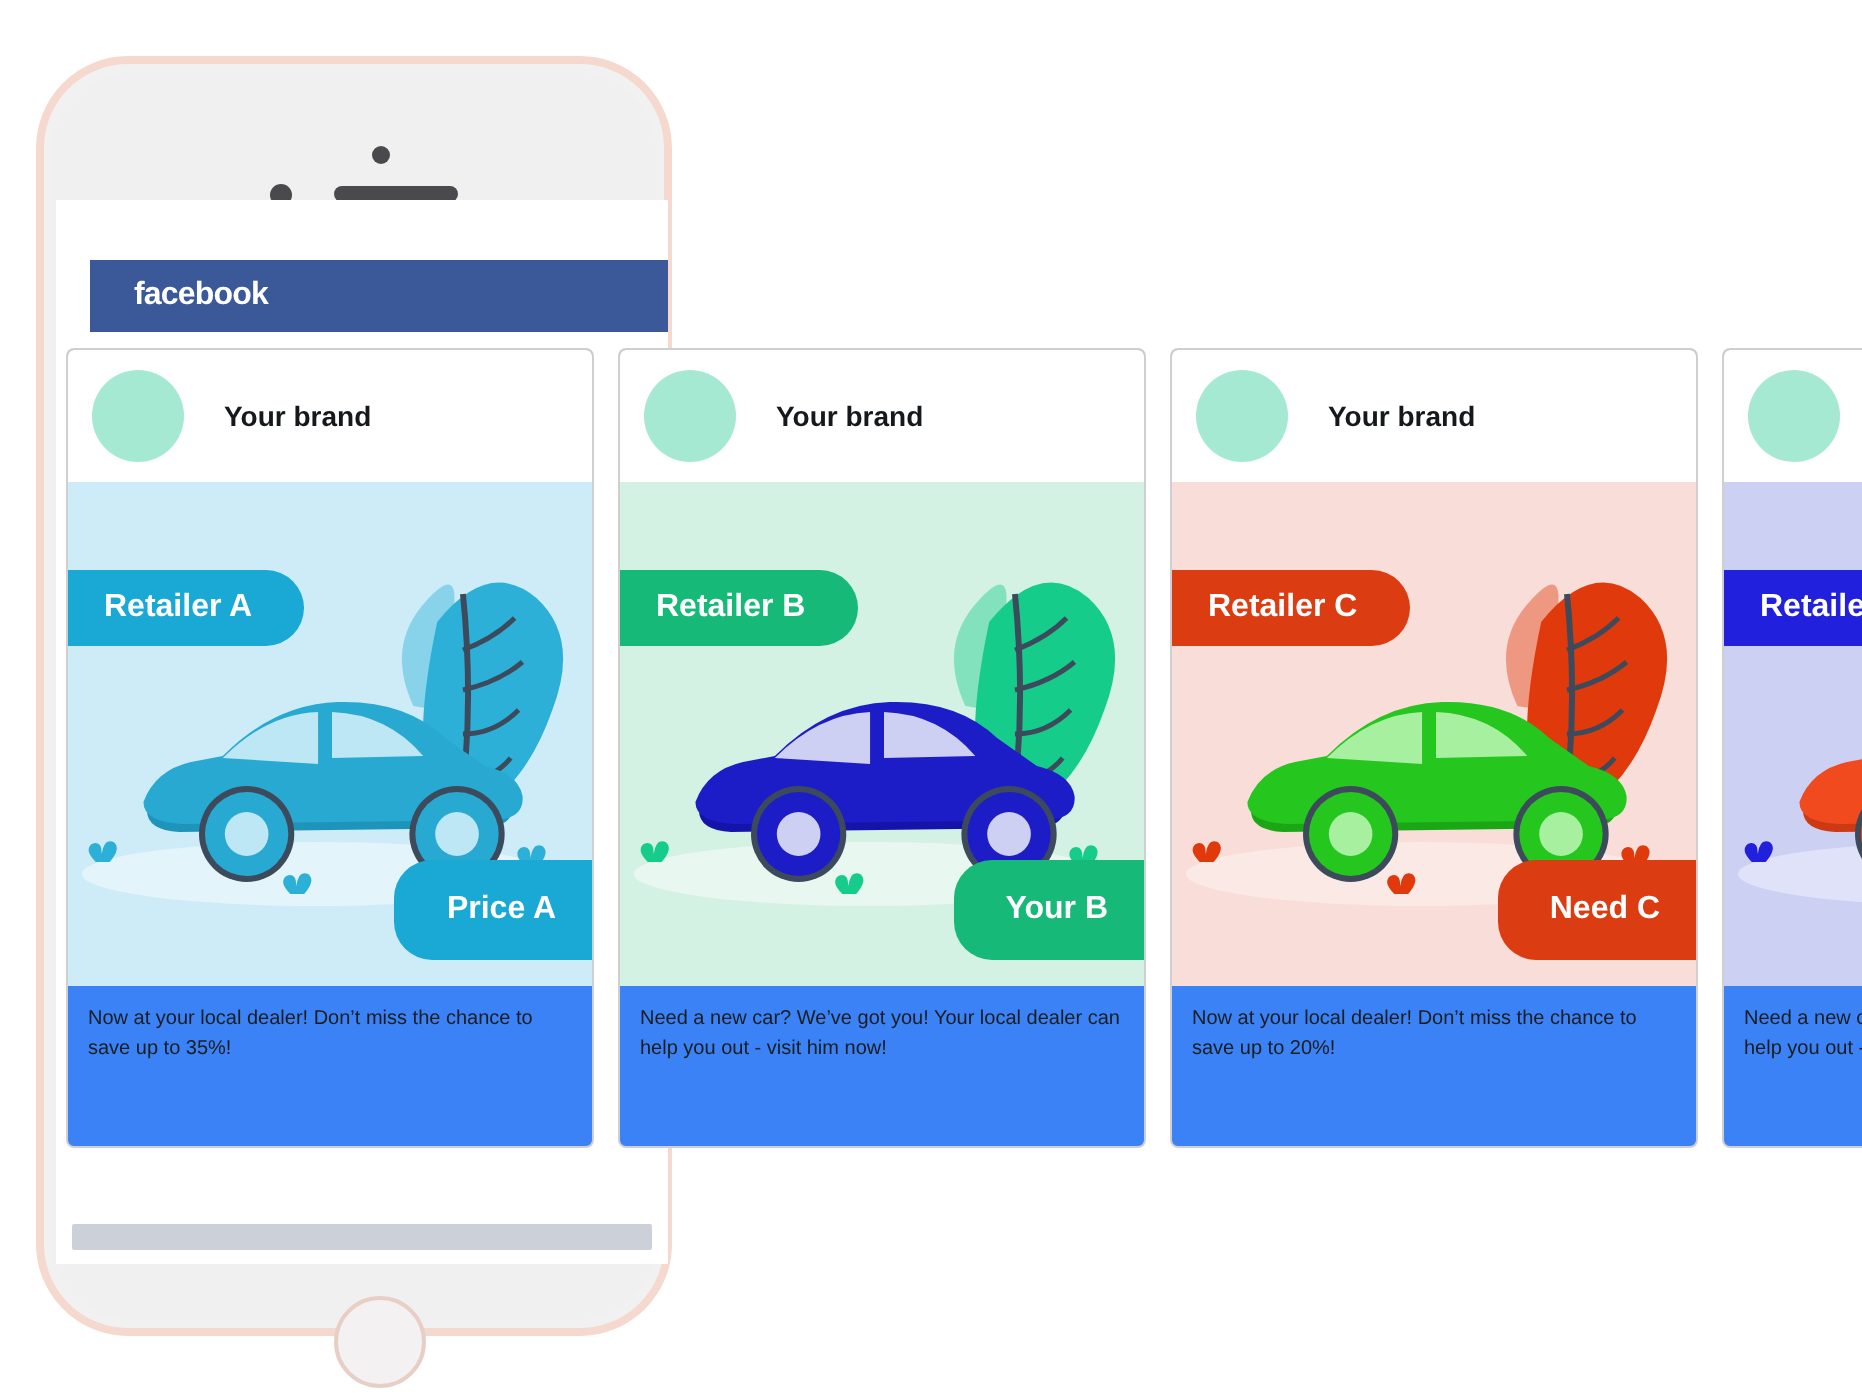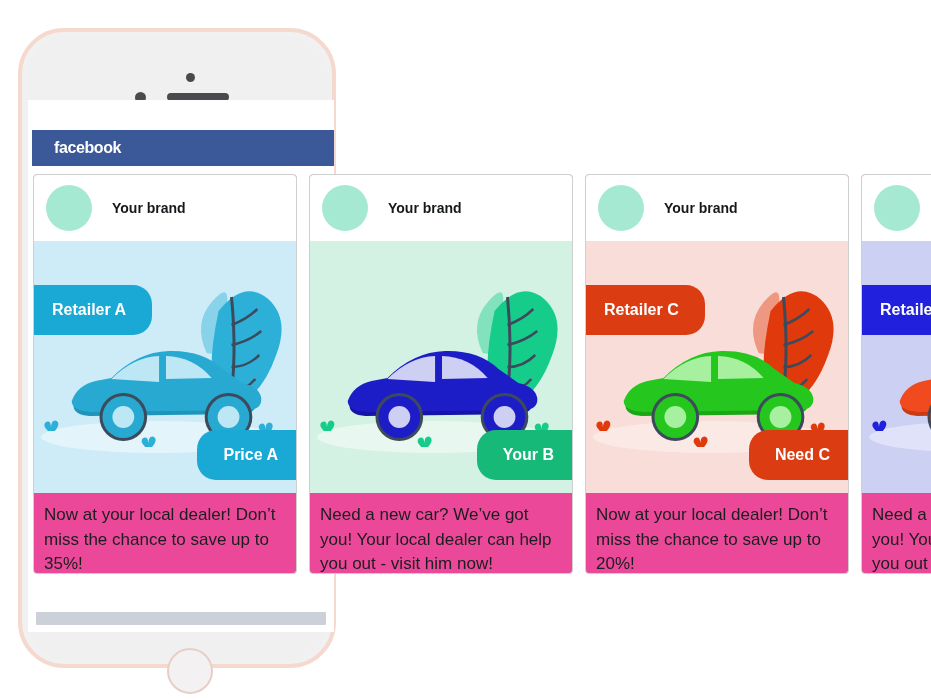--- a/index.html
+++ b/index.html
@@ -85,21 +85,21 @@
     left: 6px;
     top: 68px;
     width: 306px;
     height: 532px;
     background: #ffffff;
     overflow: hidden;
   }
 
   #facebook-bar {
     position: absolute;
-    left: 4px;
+    left: 17px;
     top: 30px;
     width: 306px;
     height: 36px;
     background: #3b5998;
     display: flex;
     align-items: center;
   }
   #facebook-logo-text {
     color: #ffffff;
     font-size: 16px;
@@ -125,21 +125,21 @@
     top: 174px;
     width: 900px;
     height: 400px;
     display: flex;
     gap: 0px;
   }
   .ad-card {
     width: 264px;
     height: 400px;
     min-width: 264px;
-    background: #ec4899;
+    background: #3b82f6;
     border: 1px solid #cfcfcf;
     border-radius: 4px;
     box-sizing: border-box;
     margin-right: 12px;
     overflow: hidden;
     display: flex;
     flex-direction: column;
     position: relative;
   }
 
@@ -177,21 +177,21 @@
     top: 0;
     width: 100%;
     height: 100%;
     display: block;
   }
 
   .retailer-pill {
     position: absolute;
     left: 0;
     top: 44px;
-    height: 50px;
+    height: 38px;
     border-radius: 0 19px 19px 0;
     display: flex;
     align-items: center;
     padding: 0 26px 0 18px;
     color: #ffffff;
     font-size: 16px;
     font-weight: bold;
     z-index: 5;
     white-space: nowrap;
   }
@@ -207,21 +207,21 @@
     color: #ffffff;
     font-size: 16px;
     font-weight: bold;
     z-index: 5;
     white-space: nowrap;
   }
 
   .card-caption {
     flex: 1;
     padding: 10px 10px 0 10px;
-    font-size: 17px;
+    font-size: 10px;
     line-height: 1.45;
     color: #1b1d1f;
   }
 
   
   #ad-card-4 {
     margin-right: 0;
   }
 </style>
 </head>
@@ -305,20 +305,23 @@
         <circle class="tiredark" cx="90" cy="176" r="24" fill="#3d4a5c"></circle>
         <circle class="tire" cx="90" cy="176" r="21" fill="#1d1dc8"></circle>
         <circle class="hub" cx="90" cy="176" r="11" fill="#cdd0f2"></circle>
         <circle class="tiredark" cx="196" cy="176" r="24" fill="#3d4a5c"></circle>
         <circle class="tire" cx="196" cy="176" r="21" fill="#1d1dc8"></circle>
         <circle class="hub" cx="196" cy="176" r="11" fill="#cdd0f2"></circle>
         <path class="sprout" d="M14 190 q-6 -6 -2 -9 q5 -2 5 5 q1 -8 6 -6 q4 3 -2 10 z" fill="#15cc8a"></path>
         <path class="sprout" d="M112 206 q-6 -6 -2 -9 q5 -2 5 5 q1 -8 6 -6 q4 3 -2 10 z" fill="#15cc8a"></path>
         <path class="sprout" d="M230 192 q-6 -6 -2 -9 q5 -2 5 5 q1 -8 6 -6 q4 3 -2 10 z" fill="#15cc8a"></path>
       </svg>
+      <div class="retailer-pill" style="background: rgb(23, 185, 120);">
+        <span>Retailer B</span>
+      </div>
       <div class="price-pill" style="background: rgb(23, 185, 120);">
         <span>Your B</span>
       </div>
     </div>
     <div class="card-caption">Need a new car? We’ve got you! Your local dealer can help you out - visit him now!</div>
   </div>
 
   <div class="ad-card" id="ad-card-3">
     <div class="card-header">
       <div class="brand-avatar" style="background: rgb(166, 233, 211);"></div>

